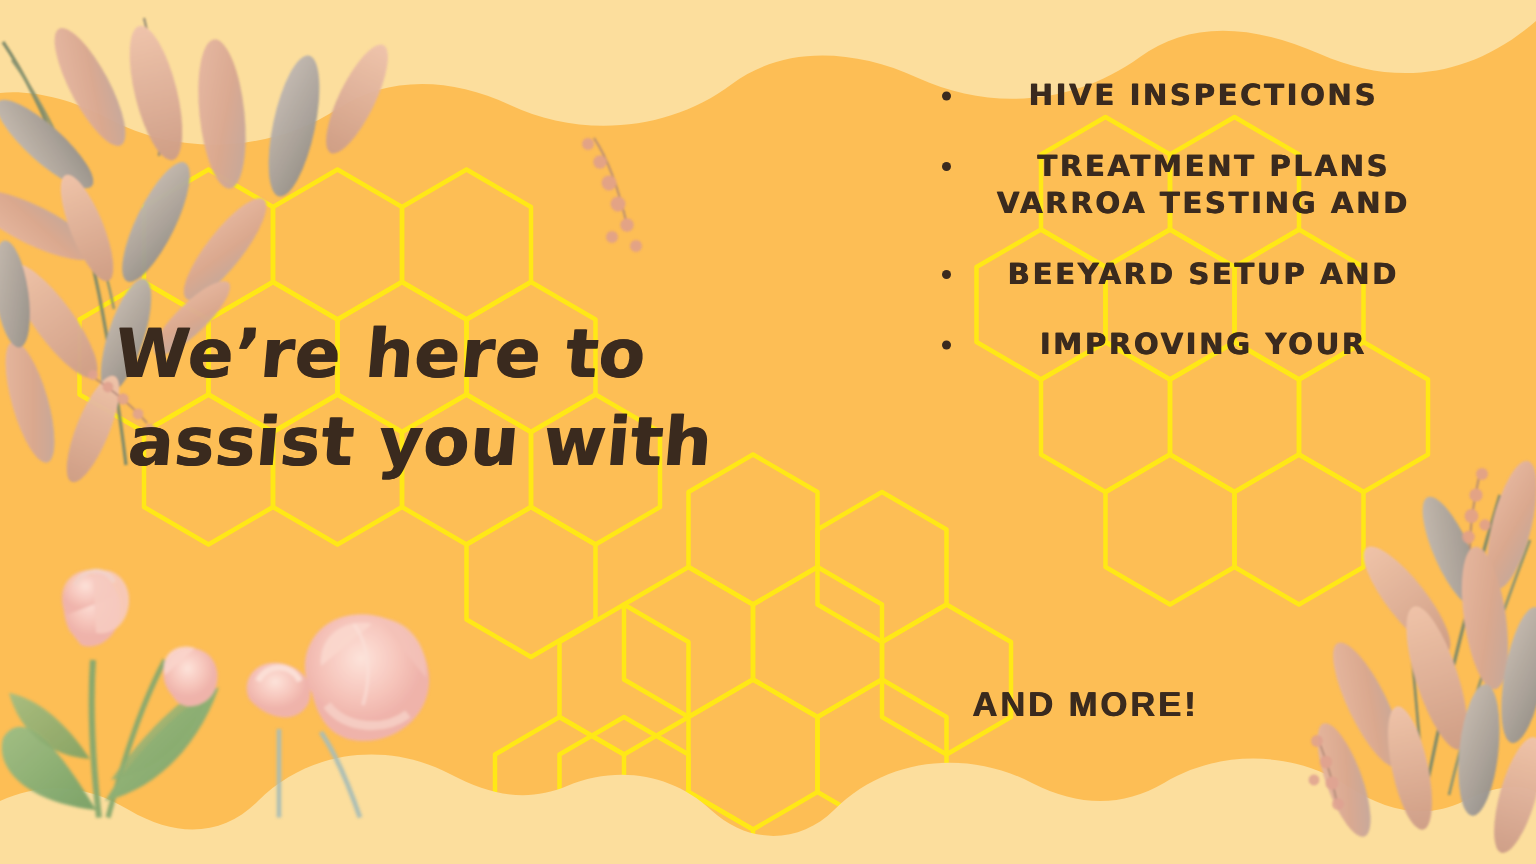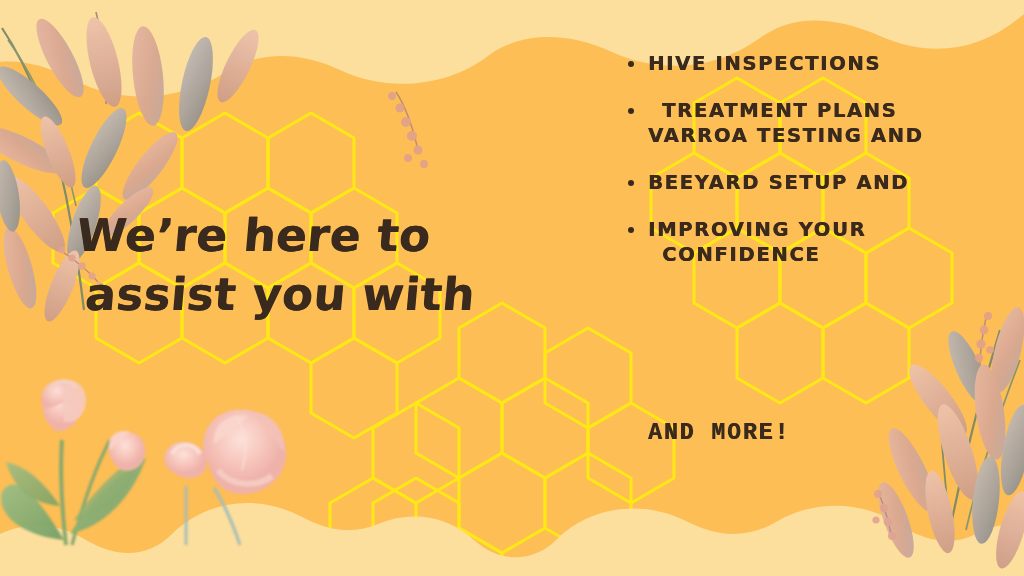--- a/index.html
+++ b/index.html
@@ -42,27 +42,27 @@
     font-weight:700;
     letter-spacing:1.7px;
     text-transform:uppercase;
     text-shadow:0.5px 0 0 #3A2A1E;
   }
   .bullet-item .dot{
     position:absolute;left:2px;top:9px;
     width:6px;height:6px;border-radius:50%;
     background:#3A2A1E;
   }
-  .bullet-item .btxt{display:block;}
+  .bullet-item .btxt{display:block;text-align:center;}
   .bullet-item .btxt.l2{padding-left:14px;}
 
   #andmore{
-    position:absolute;left:648px;top:420px;
+    position:absolute;left:648px;top:456px;
     color:#3A2A1E;
-    font-family:Liberation Mono, monospace;
+    font-family:Liberation Sans, sans-serif;
     font-size:23px;font-weight:700;letter-spacing:2px;
     text-transform:uppercase;
     text-shadow:0.6px 0 0 #3A2A1E;
   }
 </style>
 </head>
 <body>
 
 <div id="slide">
 
@@ -324,19 +324,18 @@
     </div>
 
     <div class="bullet-item">
       <span class="dot"></span>
       <span class="btxt">Beeyard setup and</span>
     </div>
 
     <div class="bullet-item">
       <span class="dot"></span>
       <span class="btxt">Improving your</span>
-      <span class="btxt l2">confidence</span>
     </div>
   </div>
 
   <div id="andmore">And more!</div>
 
 </div>
 
 </body></html>

